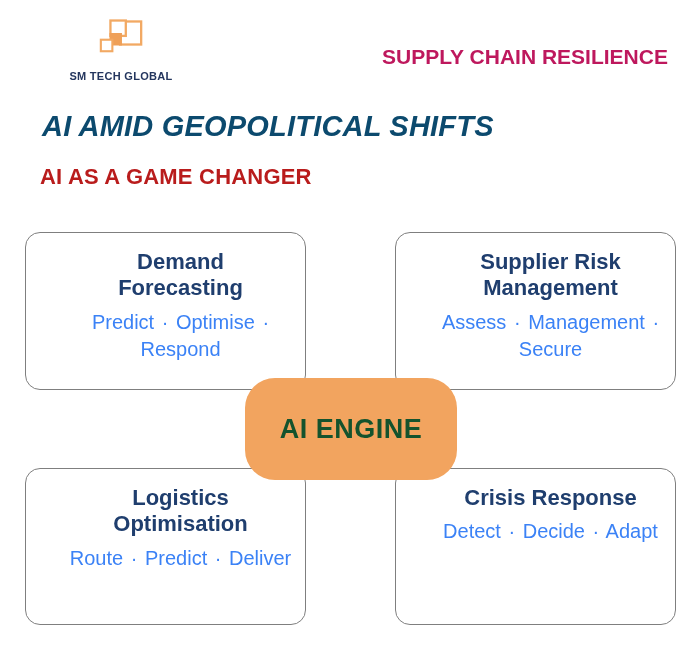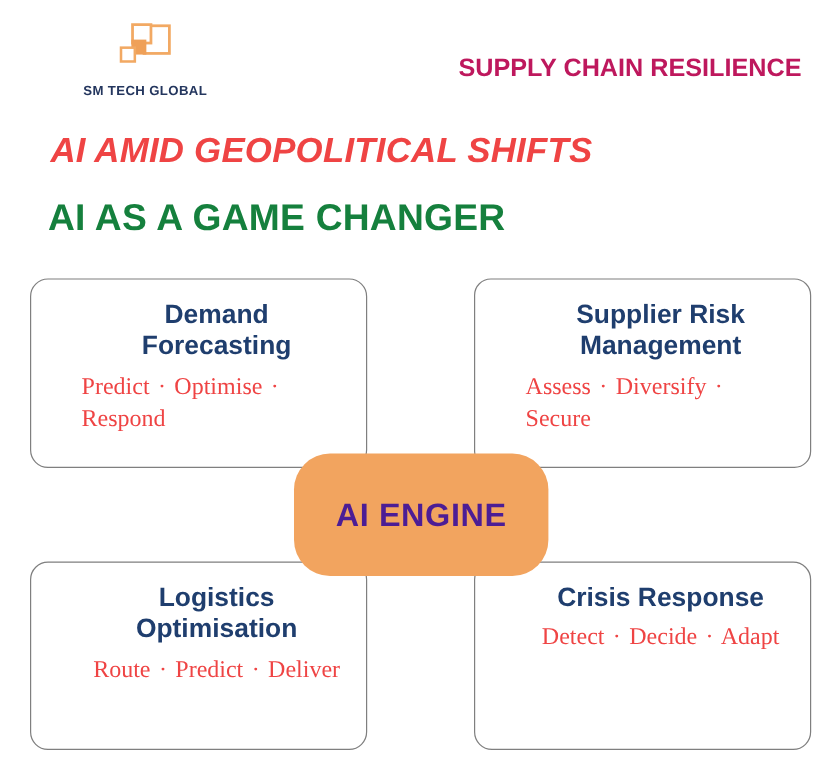--- a/index.html
+++ b/index.html
@@ -18,55 +18,55 @@
     letter-spacing:0.3px; white-space:nowrap;
   }
   .tagline {
     position:absolute; left:382px; top:45px; width:300px;
     font-size:21px; font-weight:bold; color:#be185d; white-space:nowrap;
   }
 
   
   .main-title {
     position:absolute; left:42px; top:110px;
-    font-size:29px; font-weight:bold; font-style:italic; color:#ef4444;
+    font-size:29px; font-weight:bold; font-style:italic; color:#0c4a6e;
     white-space:nowrap; letter-spacing:0.2px;
   }
   .subtitle {
     position:absolute; left:40px; top:164px;
-    font-size:31px; font-weight:bold; color:#15803d; white-space:nowrap;
+    font-size:22px; font-weight:bold; color:#b91c1c; white-space:nowrap;
     letter-spacing:0.2px;
   }
 
   
   .box {
     position:absolute; width:281px; height:158px;
     border:1px solid #7f7f7f; border-radius:15px; background:#ffffff;
     display:flex; flex-direction:column; align-items:center;
     padding-top:16px; z-index:1;padding-left:30px;
   }
   .box-tl { left:25px;  top:232px; }
-  .box-tr { left:395px; top:232px;border-radius:14px; }
+  .box-tr { left:395px; top:232px; }
   .box-bl { left:25px;  top:468px; height:157px; }
   .box-br { left:395px; top:468px; height:157px; }
   .box-title {
     font-size:22px; font-weight:bold; color:#1F3E6E; text-align:center;
     line-height:1.2; max-width:178px;
   }
   .box-keywords {
-    margin-top:7px; font-size:20px; color:#ef4444; text-align:left;
-    line-height:1.35; max-width:225px; word-spacing:2px;font-family:Liberation Serif, serif;
+    margin-top:7px; font-size:20px; color:#3b82f6; text-align:center;
+    line-height:1.35; max-width:225px; word-spacing:2px;
   }
 
   
   .engine {
     position:absolute; left:245px; top:378px; width:212px; height:102px;
     background:#F2A45F; border-radius:30px; z-index:2;
     display:flex; align-items:center; justify-content:center;
-    font-size:27px; font-weight:bold; color:#4c1d95; letter-spacing:0.5px;
+    font-size:27px; font-weight:bold; color:#14532d; letter-spacing:0.5px;
     white-space:nowrap;
   }
 </style>
 </head>
 <body>
 
 <div class="canvas">
 
   <div class="logo">
     <svg width="48" height="42" viewBox="0 0 50 42">
@@ -83,21 +83,21 @@
   <div class="main-title">AI AMID GEOPOLITICAL SHIFTS</div>
   <div class="subtitle">AI AS A GAME CHANGER</div>
 
   <div class="box box-tl">
     <div class="box-title">Demand Forecasting</div>
     <div class="box-keywords">Predict · Optimise · Respond</div>
   </div>
 
   <div class="box box-tr">
     <div class="box-title">Supplier Risk Management</div>
-    <div class="box-keywords">Assess · Diversify · Secure</div>
+    <div class="box-keywords">Assess · Management · Secure</div>
   </div>
 
   <div class="box box-br">
     <div class="box-title">Crisis Response</div>
     <div class="box-keywords">Detect · Decide · Adapt</div>
   </div>
 
   <div class="box box-bl">
     <div class="box-title">Logistics Optimisation</div>
     <div class="box-keywords">Route · Predict · Deliver</div>

